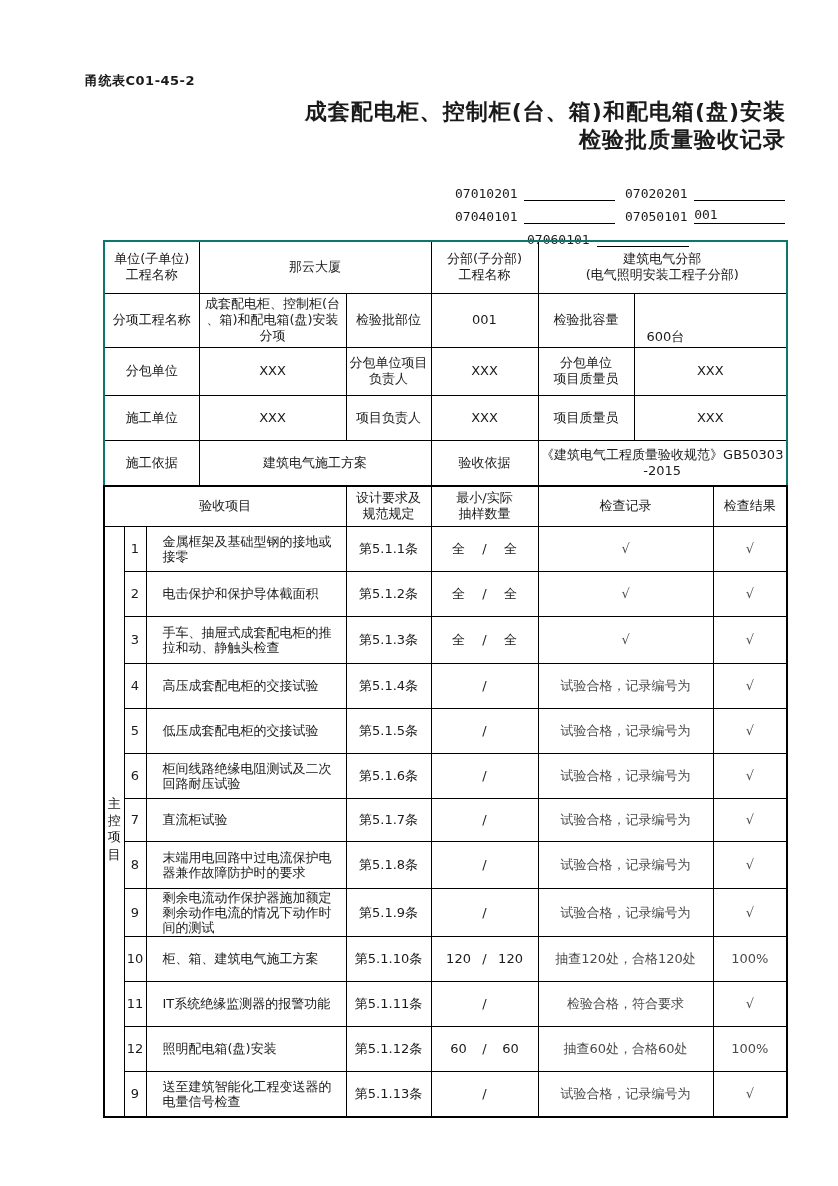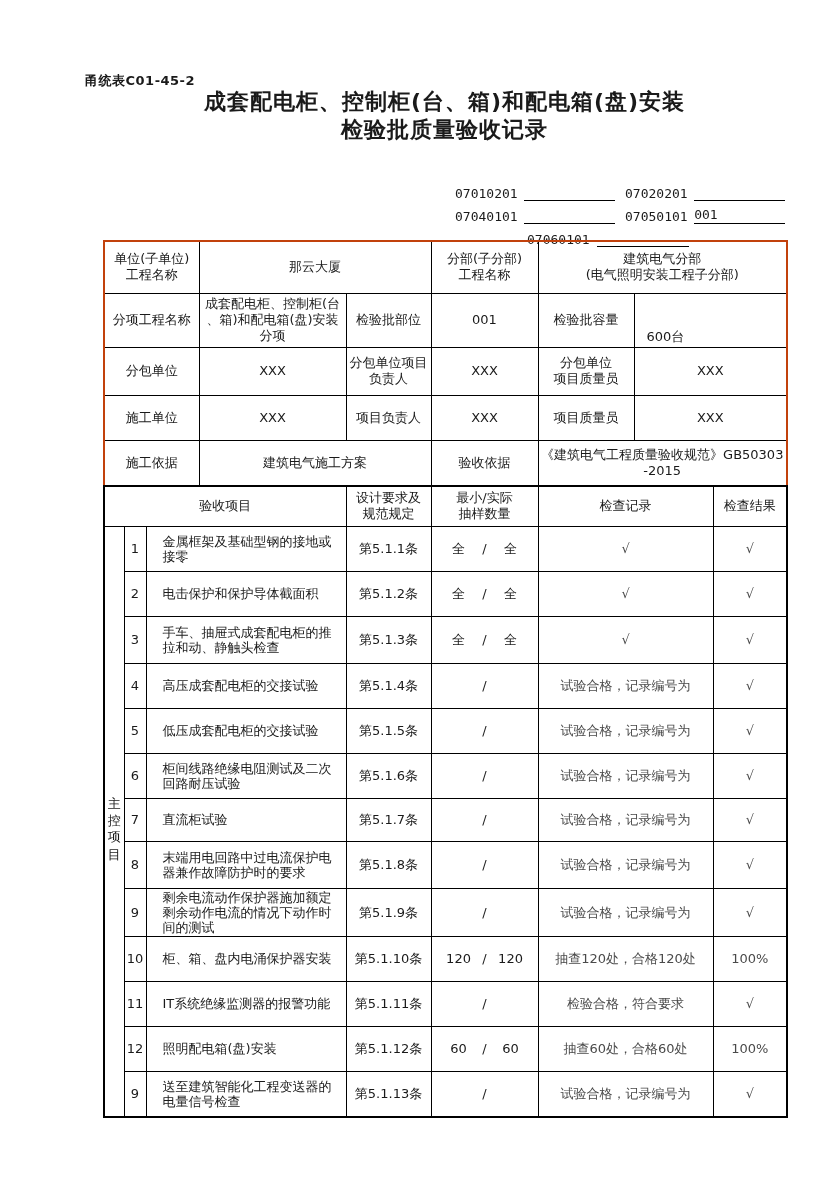--- a/index.html
+++ b/index.html
@@ -7,42 +7,42 @@
     width:838px;height:1186px;background:#ffffff;color:#1a1a1a;
     font-family:"DejaVu Sans","Liberation Sans",sans-serif;
     position:relative;overflow:hidden;
   }
   .page{position:absolute;left:0;top:0;width:838px;height:1186px;}
   .form-code{
     position:absolute;left:85px;top:72px;
     font-size:13px;font-weight:bold;letter-spacing:0.5px;
   }
   .title-wrap{
-    position:absolute;left:103px;top:88px;width:683px;text-align:center;
+    position:absolute;left:103px;top:98px;width:683px;text-align:right;
   }
   .title-line{
     font-size:22px;font-weight:bold;line-height:28px;letter-spacing:1px;
   }
   .codes{
     position:absolute;left:455px;top:178px;width:340px;
     font-family:"DejaVu Sans Mono","Liberation Mono",monospace;
     font-size:13px;
   }
   .code-line{display:flex;align-items:flex-end;height:23px;}
   .code-num{display:inline-block;width:70px;}
   .code-underline{
     display:inline-block;width:92px;border-bottom:1px solid #000;
     height:16px;line-height:16px;margin-right:10px;font-size:13px;
   }
   .indent{margin-left:72px;}
 
   table{border-collapse:collapse;table-layout:fixed;}
   .info-table{
     position:absolute;left:103px;top:240px;width:683px;
-    border:2px solid #c2410c;
+    border:2px solid #0f766e;
   }
   .main-table{
     position:absolute;left:103px;top:485px;width:683px;
     border:2px solid #000;
   }
   td,th{
     border:1px solid #000;
     font-size:13px;font-weight:normal;
     text-align:center;vertical-align:middle;
     padding:1px 2px;overflow:hidden;
@@ -244,21 +244,21 @@
       <td class="item-cell">剩余电流动作保护器施加额定
 剩余动作电流的情况下动作时
 间的测试</td>
       <td>第5.1.9条</td>
       <td><div class="sample"><span class="smin"></span><span class="slash">/</span><span class="smax"></span></div></td>
       <td class="check">试验合格，记录编号为</td>
       <td class="check">√</td>
     </tr>
     <tr style="height:45px">
       <td>10</td>
-      <td class="item-cell">柜、箱、盘内电涌保护器安装</td>
+      <td class="item-cell">柜、箱、建筑电气施工方案</td>
       <td>第5.1.10条</td>
       <td><div class="sample"><span class="smin">120</span><span class="slash">/</span><span class="smax">120</span></div></td>
       <td class="check">抽查120处，合格120处</td>
       <td class="check">100%</td>
     </tr>
     <tr style="height:45px">
       <td>11</td>
       <td class="item-cell">IT系统绝缘监测器的报警功能</td>
       <td>第5.1.11条</td>
       <td><div class="sample"><span class="smin"></span><span class="slash">/</span><span class="smax"></span></div></td>

